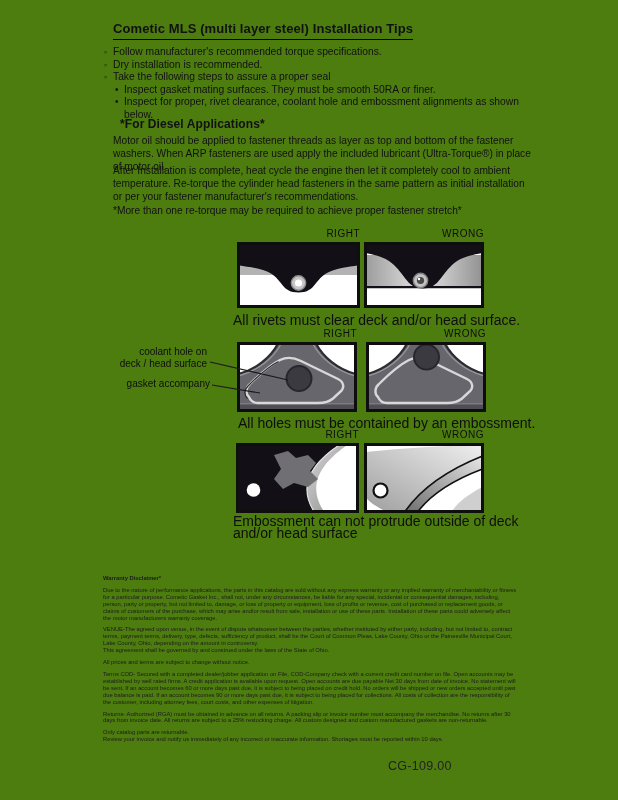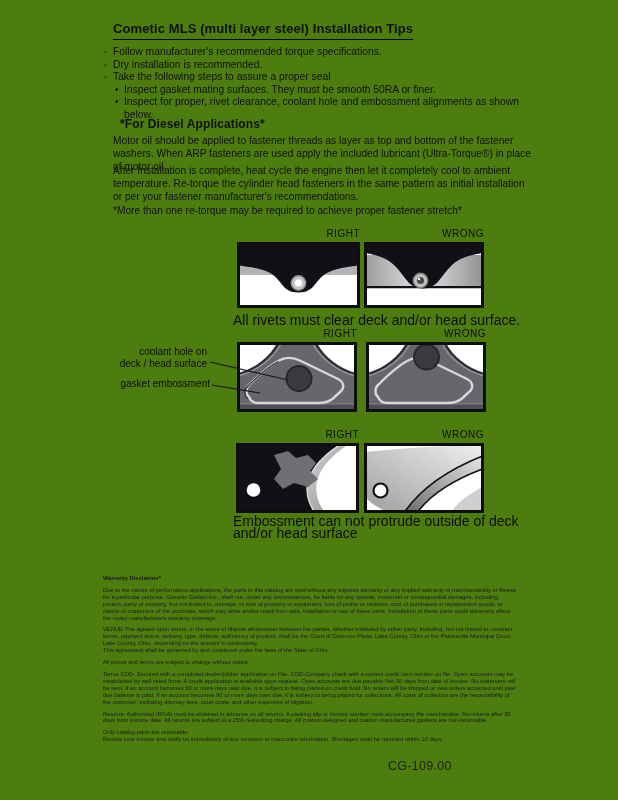--- a/index.html
+++ b/index.html
@@ -102,21 +102,21 @@
     <rect x="1.5" y="1.5" width="117" height="63" fill="none" stroke="#0e0e0e" stroke-width="3"></rect>
   </svg>
 
   <div class="abs caption" style="left:233px;top:312px;">All rivets must clear deck and/or head surface.</div>
 
   <div class="abs rw-label" style="left:237px;top:328px;width:120px;">RIGHT</div>
   <div class="abs rw-label" style="left:366px;top:328px;width:120px;">WRONG</div>
 
   <div class="abs ann-label pre" style="left:95px;top:346px;width:112px;">coolant hole on
 deck / head surface</div>
-  <div class="abs ann-label" style="left:95px;top:378px;width:115px;">gasket embossment</div>
+  <div class="abs ann-label" style="left:95px;top:378px;width:115px;">gasket accompany</div>
 
   <svg class="panel" style="left:237px;top:342px;" width="120" height="70" viewBox="0 0 120 70">
     <rect x="1.5" y="1.5" width="117" height="67" fill="#66666c"></rect>
     <path d="M1.5,1.5 H41 C34,15 19,27.5 1.5,32 Z" fill="#ffffff"></path>
     <path d="M118.5,1.5 H79 C86,15 101,27.5 118.5,32 Z" fill="#ffffff"></path>
     <path d="M41,1.5 C34,15 19,27.5 1.5,32" stroke="#2c2c31" stroke-width="2.2" fill="none"></path>
     <path d="M79,1.5 C86,15 101,27.5 118.5,32" stroke="#2c2c31" stroke-width="2.2" fill="none"></path>
     <path d="M44,2 C37,15.5 21,28.5 3,33.5" stroke="#97979d" stroke-width="1.3" fill="none"></path>
     <path d="M76,2 C83,15.5 99,28.5 117,33.5" stroke="#97979d" stroke-width="1.3" fill="none"></path>
     <rect x="1.5" y="61.5" width="117" height="1" fill="#8e8e94"></rect>
@@ -140,20 +140,21 @@
     <path d="M12,55 C8.5,52 8.5,46 12.5,42.5 C21,34 33,23 43,18 C49,15 57,15.5 64,19 L101,37 C107,40 108,46 103,50 L96,56.5 C92.5,59.5 87,61 81,61 L21,61 C16,61 13.5,58.5 12,55 Z" stroke="#d8d8d8" stroke-width="2.4" fill="none"></path>
     <circle cx="60.5" cy="15" r="12.5" fill="#3a3a40" stroke="#26262c" stroke-width="2"></circle>
     <rect x="1.5" y="1.5" width="117" height="67" fill="none" stroke="#0e0e0e" stroke-width="3"></rect>
   </svg>
 
   <svg class="panel" style="left:205px;top:355px;" width="100" height="45" viewBox="0 0 100 45">
     <line x1="5" y1="7" x2="83" y2="25" stroke="#1a1a1a" stroke-width="1.1"></line>
     <line x1="7" y1="30" x2="55" y2="38" stroke="#1a1a1a" stroke-width="1.1"></line>
   </svg>
 
+  <div class="abs caption" style="left:238px;top:415px;">All holes must be contained by an embossment.</div>
 
   <div class="abs rw-label" style="left:236px;top:429px;width:123px;">RIGHT</div>
   <div class="abs rw-label" style="left:364px;top:429px;width:120px;">WRONG</div>
 
   <svg class="panel" style="left:236px;top:443px;" width="123" height="70" viewBox="0 0 123 70">
     <defs>
       <linearGradient id="g2" x1="0" y1="0" x2="1" y2="1">
         <stop offset="0" stop-color="#d6d6d6"></stop>
           <stop offset="1" stop-color="#8d8d8d"></stop>
       </linearGradient>

